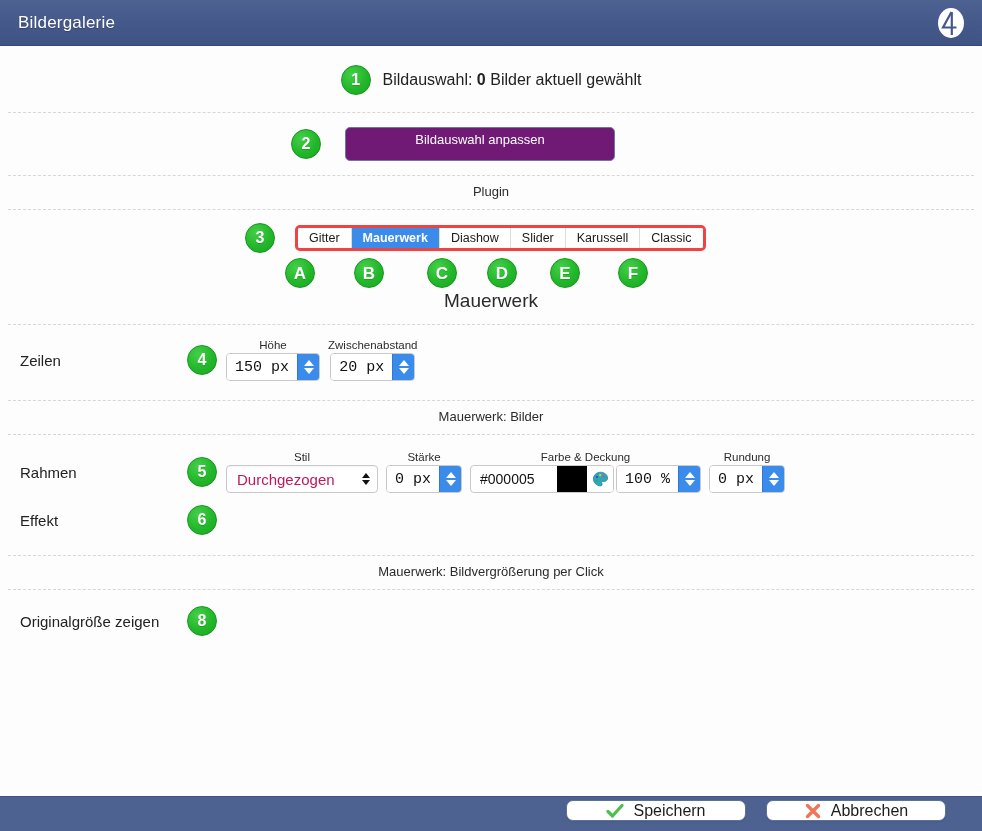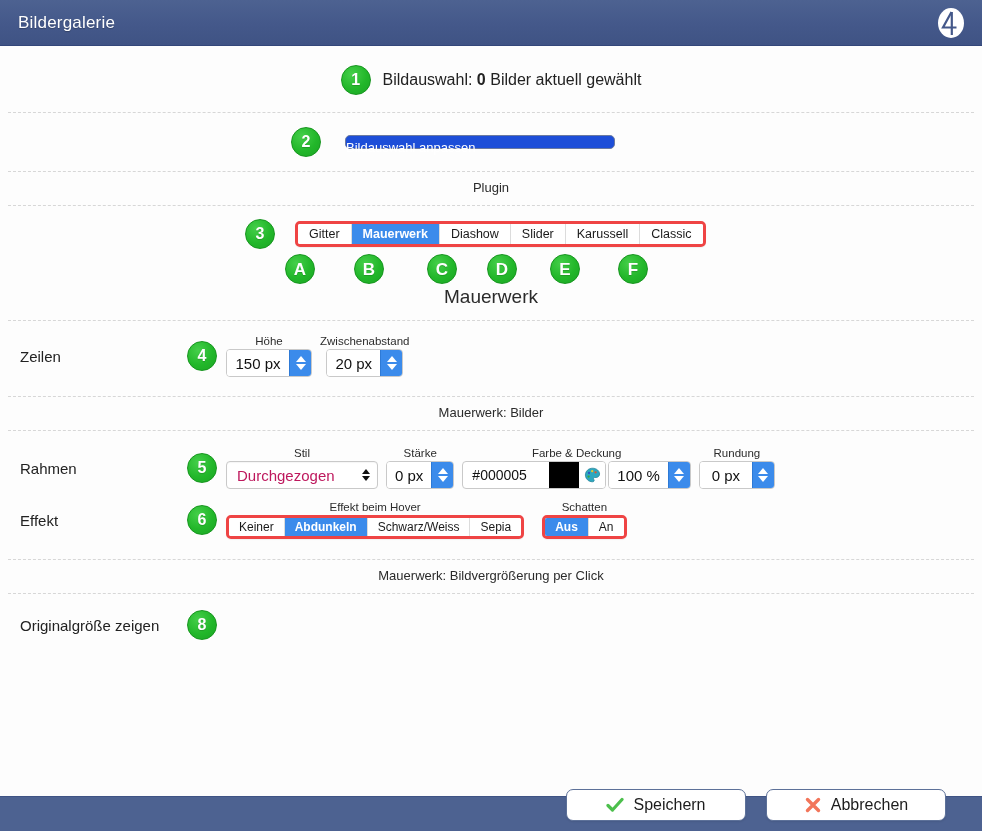--- a/index.html
+++ b/index.html
@@ -107,28 +107,29 @@
   .topline b { font-weight: bold; }
 
   .row2 {
     display: flex;
     align-items: center;
     padding: 14px 0 14px;
     padding-left: 291px;
     gap: 24px;
   }
   .btn-wide {
-    background: #1d4ed8;
+    background: #701a75;
     border: 1px solid #6b7aa0;
     border-radius: 5px;
     color: #fff;
     font-size: 13px;
     width: 270px;
-    height: 14px;
+    height: 34px;
     line-height: 24px;
+    text-align: center;
     cursor: pointer;
   }
 
   
   .seg {
     display: inline-flex;
     border: 3px solid #ef4444;
     border-radius: 5px;
     background: #fff;
     overflow: hidden;
@@ -187,20 +188,21 @@
   
   .stepper {
     display: flex;
     align-items: stretch;
     border: 1px solid #c9c9c9;
     border-radius: 4px;
     background: #fff;
     height: 28px;
     overflow: hidden;
     box-shadow: inset 0 1px 1px rgba(0,0,0,.04);
+    font-family: Liberation Mono, monospace;
   }
   .stepper .val {
     min-width: 62px;
     padding: 0 8px;
     display: flex; align-items: center; justify-content: center;
     font-size: 15px;
     color: #111;
     background: #fff;
   }
   .spin {
@@ -276,21 +278,21 @@
     position: absolute;
     right: 36px;
     bottom: 10px;
     display: flex;
     gap: 20px;
   }
   .fbtn {
     background: #fff;
     border: 1px solid #5d7199;
     border-radius: 7px;
-    height: 32px;
+    height: 21px;
     min-width: 180px;
     display: flex; align-items: center; justify-content: center;
     gap: 9px;
     font-size: 16px;
     color: #1c1c1c;
     cursor: pointer;
     box-shadow: 0 1px 2px rgba(0,0,0,.08);
   }
   .ico { width: 18px; height: 18px; flex: none; }
 </style>
@@ -456,38 +458,20 @@
         </div>
 
       </div>
     </div>
 
     <div class="row" style="margin-top:12px;">
       <div class="label-col">Effekt</div>
       <div class="badge-col">
           <span class="badge">6</span>
         </div>
-      <div class="fields" style="margin-left:4px;">
-        <div class="field">
-          <div class="field-label">Effekt beim Hover</div>
-          <div class="seg">
-            <div class="opt">Keiner</div>
-            <div class="opt active">Abdunkeln</div>
-            <div class="opt">Schwarz/Weiss</div>
-            <div class="opt">Sepia</div>
-          </div>
-        </div>
-        <div class="field" style="margin-left:10px;">
-          <div class="field-label">Schatten</div>
-          <div class="seg">
-            <div class="opt active">Aus</div>
-            <div class="opt">An</div>
-          </div>
-        </div>
-      </div>
     </div>
 
 
     <div class="hr" style="margin-top:20px;"></div>
     <div class="section-title">Mauerwerk: Bildvergrößerung per Click</div>
     <div class="hr"></div>
 
     <div class="row" style="margin-top:16px;">
       <div class="label-col">Originalgröße zeigen</div>
       <div class="badge-col">

